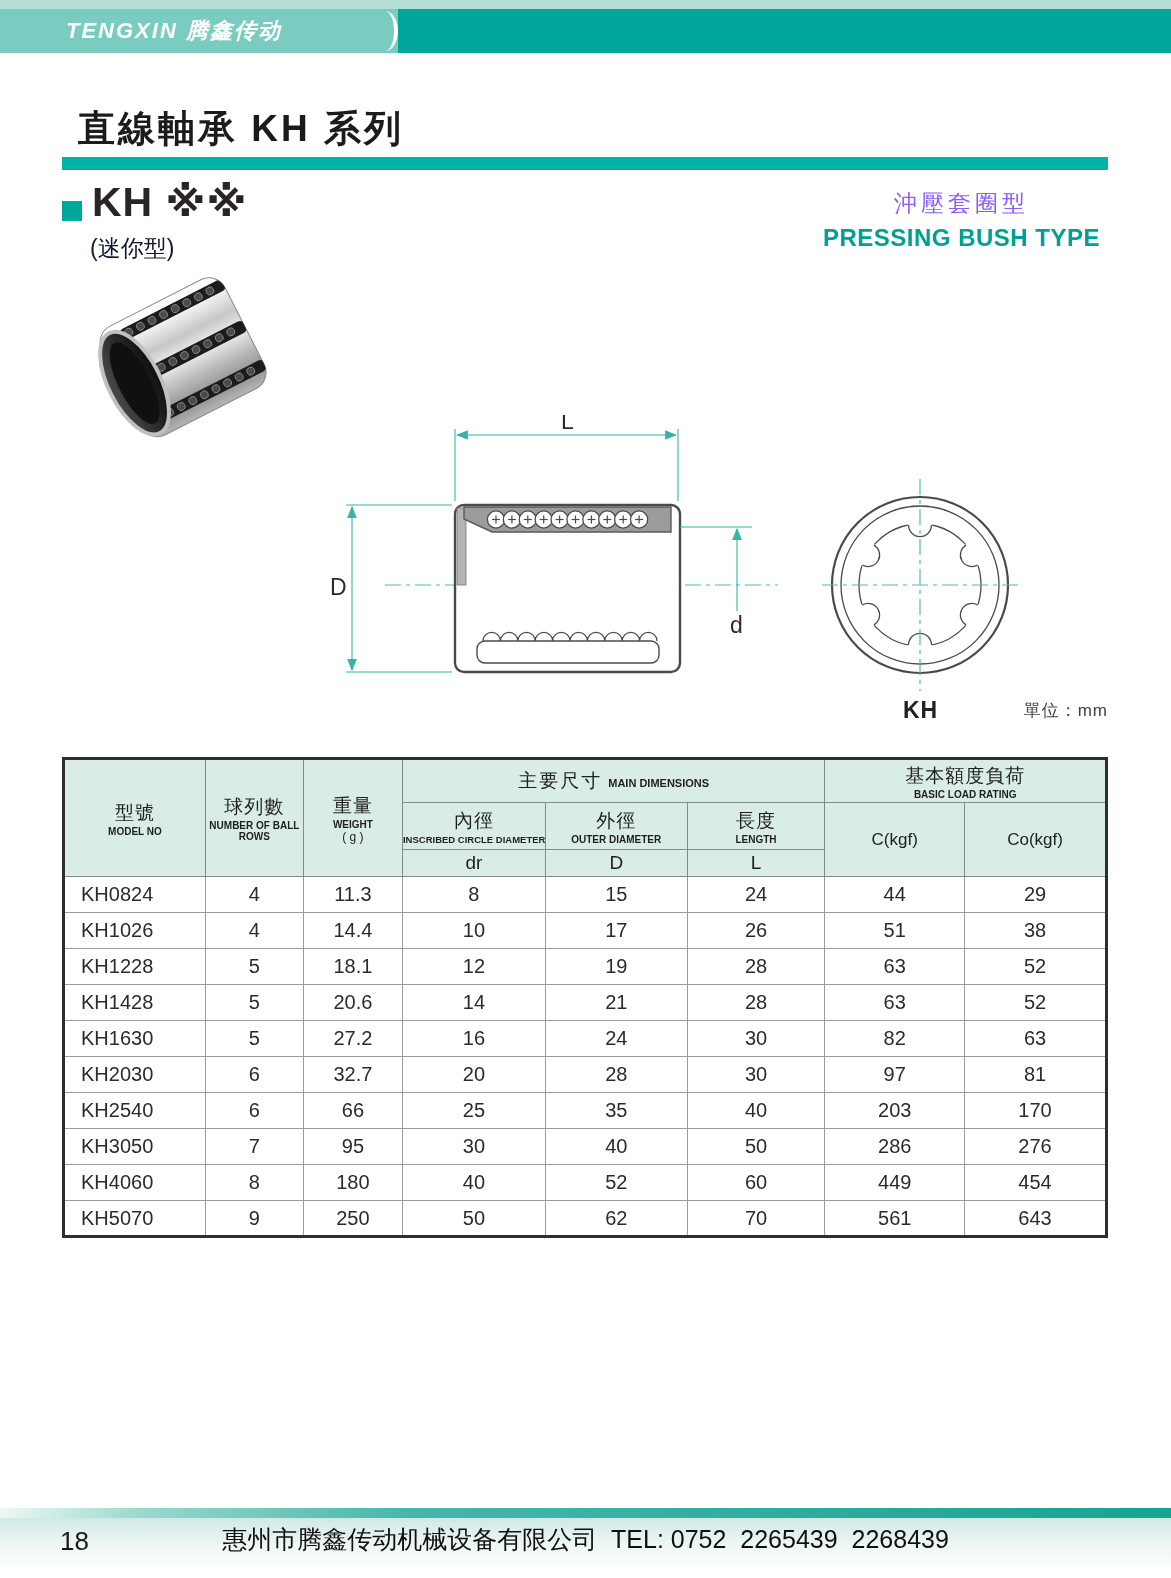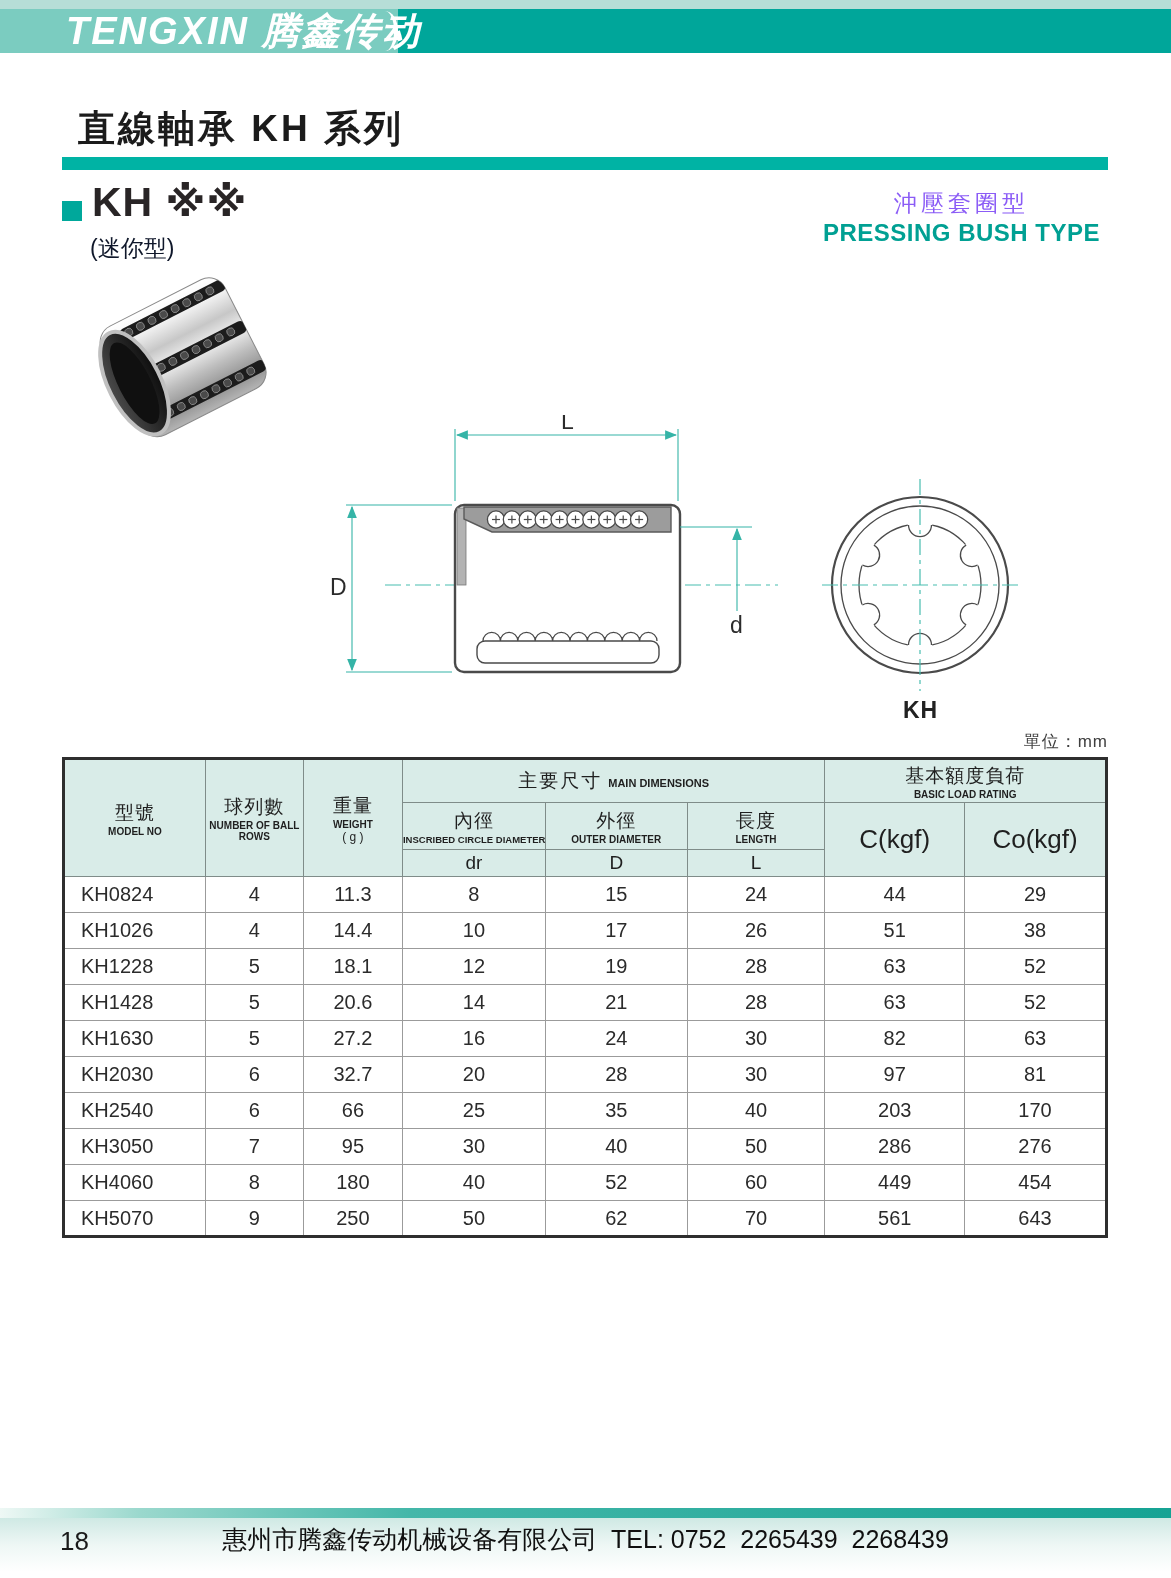--- a/index.html
+++ b/index.html
@@ -5,65 +5,65 @@
   * { margin:0; padding:0; box-sizing:border-box; }
   html,body { background:#fff; }
   body { font-family:"Liberation Sans","DejaVu Sans",sans-serif; }
   .page { position:relative; width:1171px; height:1578px; background:#ffffff; overflow:hidden; }
 
   
   .header-strip { position:absolute; left:0; top:0; width:1171px; height:9px; background:#b6ded7; }
   .header-bar   { position:absolute; left:0; top:9px; width:1171px; height:44px; background:#00a69a; }
   .logo-block   { position:absolute; left:0; top:9px; width:398px; height:44px; background:#7bccc0; }
   .logo-text    { position:absolute; left:66px; top:9px; height:28px; line-height:44px;
-                  font-size:38px; font-weight:bold; font-style:italic; color:#ffffff;
+                  font-size:22px; font-weight:bold; font-style:italic; color:#ffffff;
                   letter-spacing:2px; white-space:nowrap; }
   .logo-arc     { position:absolute; left:372px; top:11px; width:26px; height:40px;
                   border-right:4px solid #ffffff; border-radius:50%; }
 
   
   .page-title { position:absolute; left:78px; top:104px; font-size:37px; font-weight:bold;
                 color:#1b1b1b; letter-spacing:3px; white-space:nowrap; }
   .title-rule { position:absolute; left:62px; top:157px; width:1046px; height:13px; background:#00b3a4; }
 
   .series-bullet { position:absolute; left:62px; top:201px; width:20px; height:20px; background:#00a89b; }
   .series-code   { position:absolute; left:92px; top:178px; font-size:41px; font-weight:bold;
                    color:#292526; letter-spacing:1px; white-space:nowrap; }
   .series-note   { position:absolute; left:90px; top:233px; font-size:23px; color:#0f172a; }
 
   .type-block { position:absolute; right:71px; top:188px; text-align:center; }
   .type-cn    { font-size:23px; color:#8b5cf6; letter-spacing:4px; }
-  .type-en    { font-size:24px; font-weight:bold; color:#00a093; letter-spacing:0.5px; }
+  .type-en    { margin-top:5px; font-size:24px; font-weight:bold; color:#00a093; letter-spacing:0.5px; }
 
   
   .photo-svg   { position:absolute; left:85px; top:276px; }
   .diagram-svg { position:absolute; left:330px; top:415px; }
 
   .dim-label { font-size:23px; fill:#2b2b2b; font-family:"Liberation Sans",sans-serif; }
   .view-label { font-size:23px; font-weight:bold; fill:#222222; letter-spacing:1px;
                 font-family:"Liberation Sans",sans-serif; }
 
   
-  .unit-note { position:absolute; right:63px; top:730px; font-size:17px; color:#3f3f3f; letter-spacing:1px; }
+  .unit-note { position:absolute; right:63px; top:699px; font-size:17px; color:#3f3f3f; letter-spacing:1px; }
 
   table.spec { position:absolute; left:62px; top:757px; width:1046px; border-collapse:collapse;
                table-layout:fixed; }
   table.spec { border:3px solid #2e2e2e; }
   table.spec th { border:1px solid #7f8c89; background:#d9ece8; font-weight:normal;
                   color:#1f1f1f; vertical-align:middle; padding:2px 0; }
   table.spec td { border:1px solid #9b9b9b; height:36px; font-size:20px; text-align:center;
                   color:#2b2b2b; background:#ffffff; }
   table.spec td.model { text-align:left; padding-left:16px; }
   tr.hr1 { height:44px; } tr.hr2 { height:47px; } tr.hr3 { height:26px; }
   .cn  { display:block; font-size:19px; letter-spacing:1px; }
   .en  { display:block; font-size:10px; font-weight:bold; letter-spacing:0; white-space:nowrap; }
   .cn-inline { font-size:19px; letter-spacing:2px; }
   .en-inline { font-size:11px; font-weight:bold; margin-left:6px;margin-top:48px; }
   .sym { font-size:19px;margin-left:26px; }
-  .kgf { font-size:26px; }
+  .kgf { font-size:17px; }
 
   
   .footer-bar  { position:absolute; left:0; top:1508px; width:1171px; height:10px;
                  background:linear-gradient(90deg,#eef8f5 0%,#9ad8cd 12%,#44b7a9 35%,#16a394 100%); }
   .footer-grad { position:absolute; left:0; top:1518px; width:1171px; height:54px;
                  background:linear-gradient(180deg,#cfe9e4 0%,#eef7f5 50%,#ffffff 100%); }
   .page-number  { position:absolute; left:60px; top:1526px; font-size:26px; color:#1a1a1a; }
   .company-line { position:absolute; left:0; top:1523px; width:1171px; text-align:center;
                   font-size:25px; color:#101010; white-space:pre; }
 </style>

